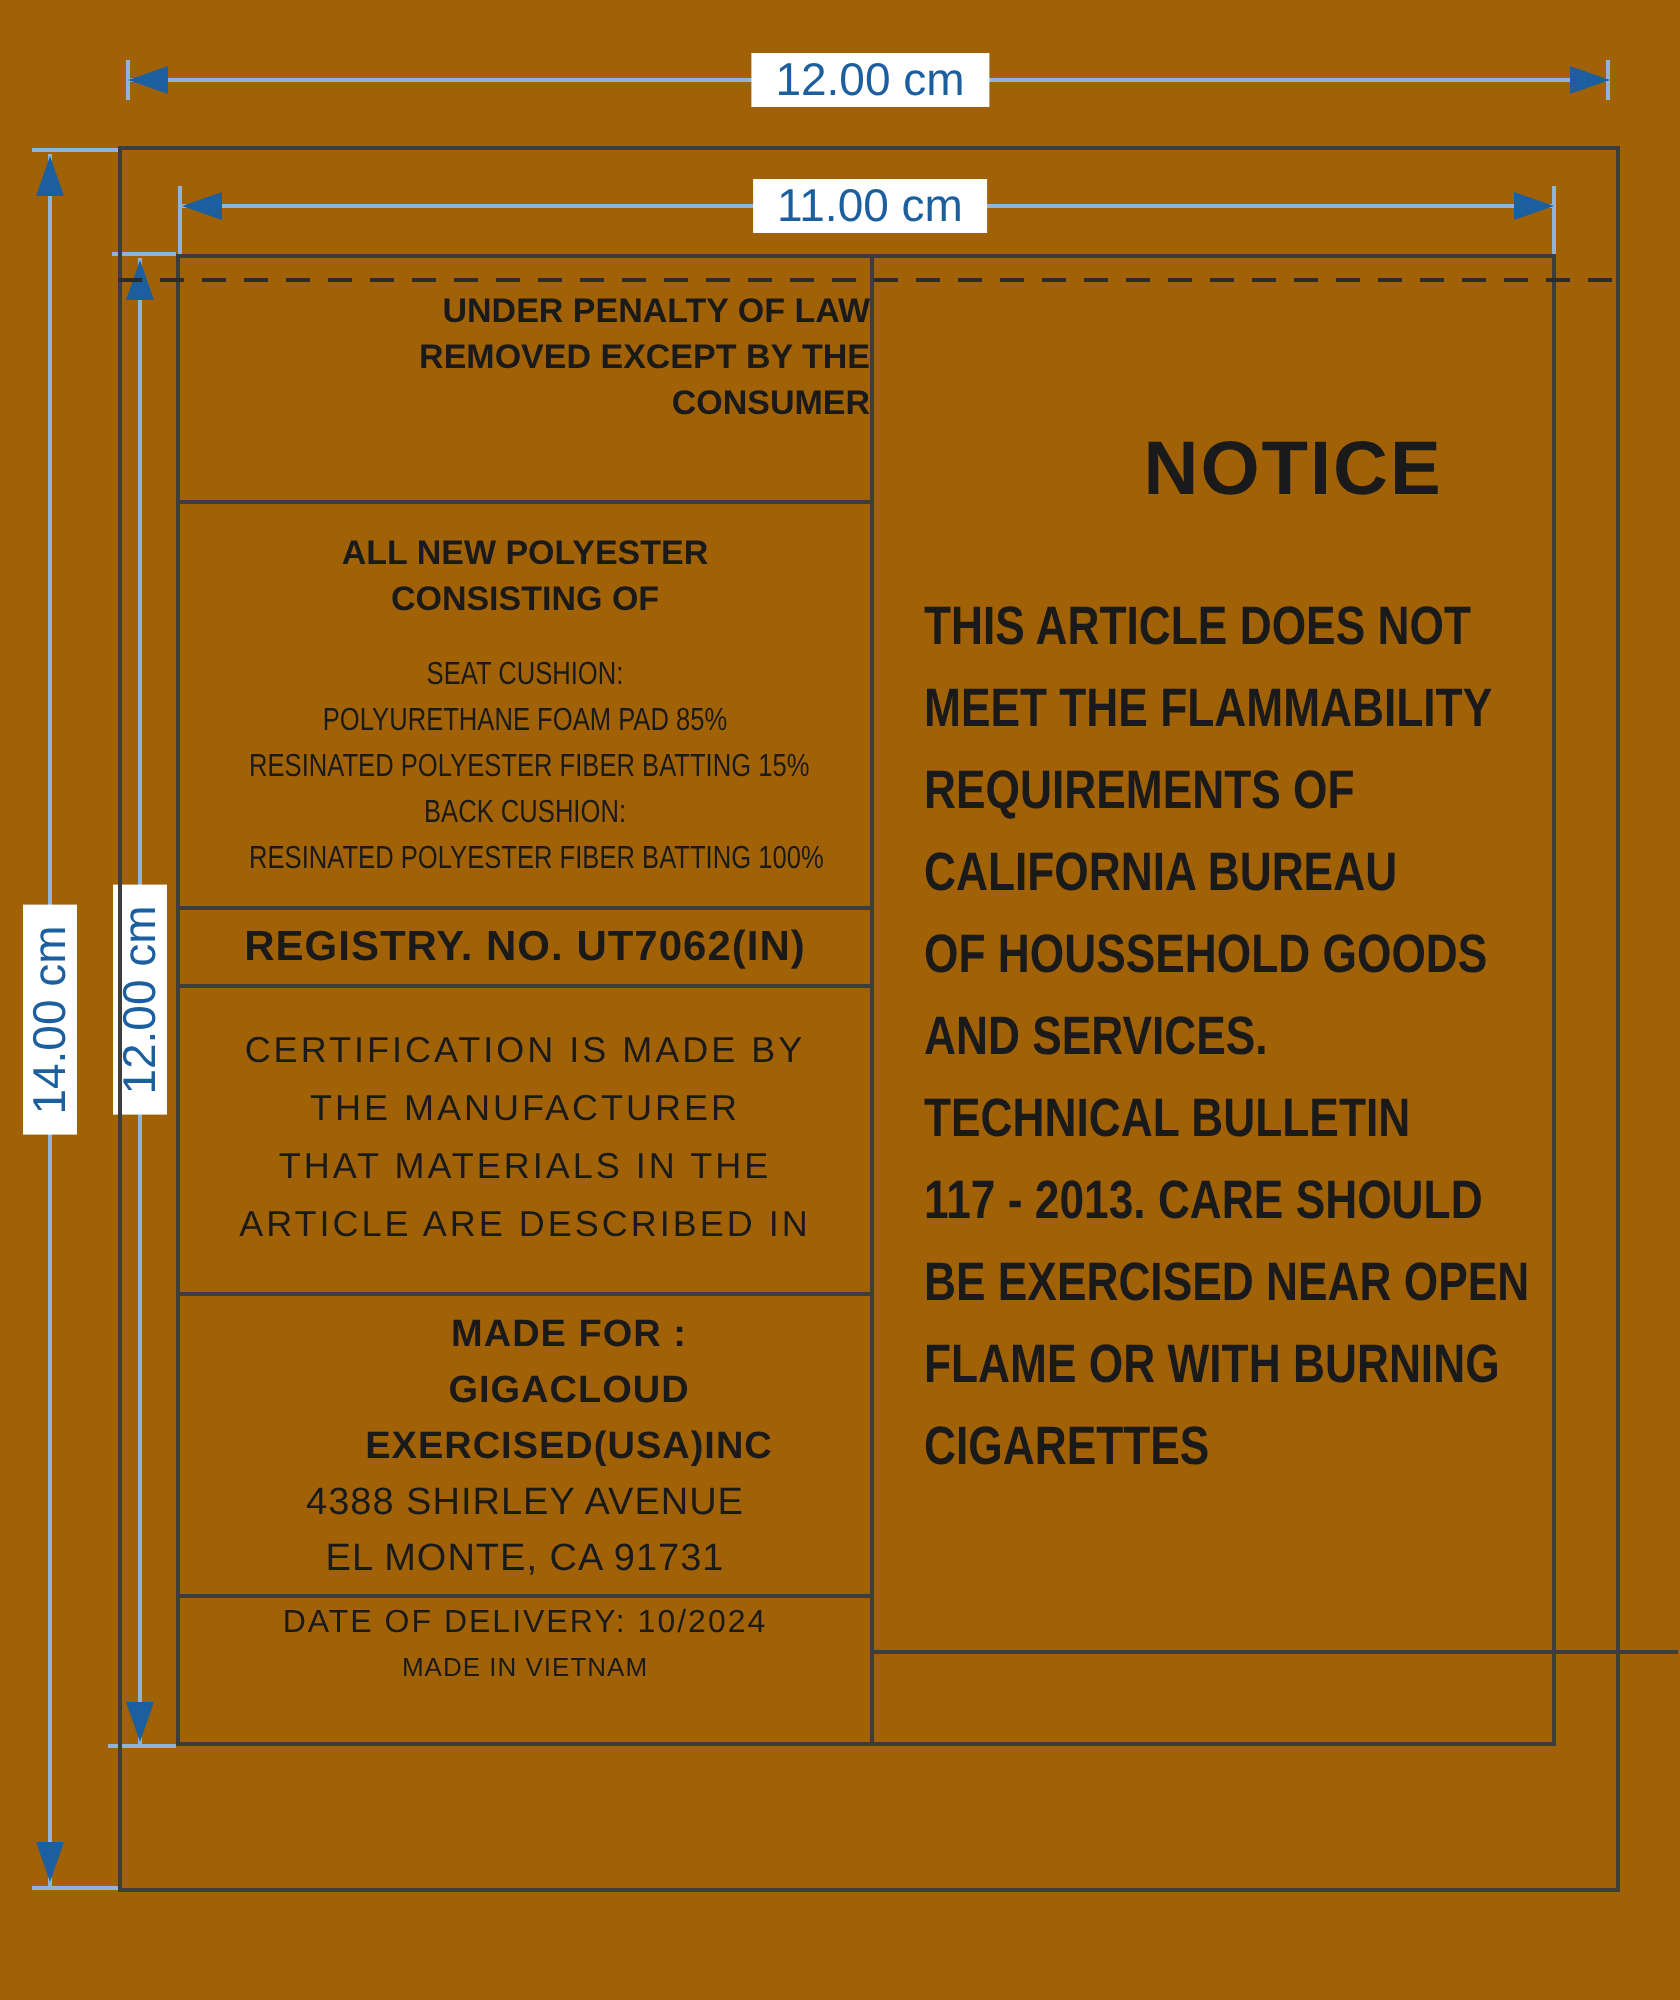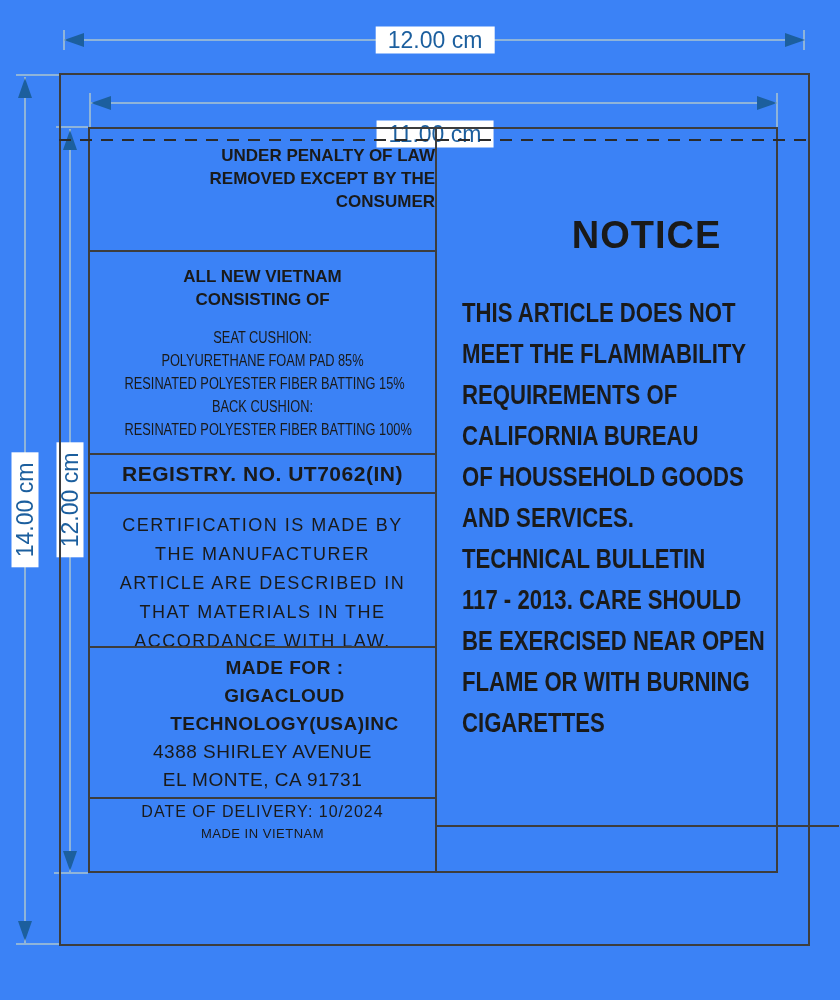--- a/index.html
+++ b/index.html
@@ -1,17 +1,17 @@
 <!DOCTYPE html>
 <html><head>
 <meta charset="utf-8">
 <style>
   html,body{margin:0;padding:0;background:#ffffff;}
   .canvas{
-    position:relative;width:840px;height:1000px;background:#3b82f6;overflow:hidden;
+    position:relative;width:840px;height:1000px;background:#a16207;overflow:hidden;
     font-family:"Liberation Sans","DejaVu Sans",sans-serif;color:#1a1a1a;
   }
   
   .outer-box{
     position:absolute;left:59px;top:73px;width:751px;height:873px;
     border:2px solid #3d3d3d;box-sizing:border-box;
   }
   .fold-line{
     position:absolute;left:59px;top:139px;width:751px;height:2px;
     background:repeating-linear-gradient(90deg,#2b2b2b 0 12px,transparent 12px 21px);
@@ -75,21 +75,21 @@
     <div class="arr arr-right" style="left:785px;top:33px;"></div>
     <div class="dim-label" style="left:435px;top:40px;">12.00 cm</div>
   </div>
 
   <div>
     <div class="dim-line-h" style="left:90px;top:102px;width:687px;"></div>
     <div class="tick-v" style="left:89px;top:93px;height:34px;"></div>
     <div class="tick-v" style="left:776px;top:93px;height:34px;"></div>
     <div class="arr arr-left" style="left:91px;top:96px;"></div>
     <div class="arr arr-right" style="left:757px;top:96px;"></div>
-    <div class="dim-label" style="left:435px;top:103px;margin-top:31px;">11.00 cm</div>
+    <div class="dim-label" style="left:435px;top:103px;">11.00 cm</div>
   </div>
 
   <div>
     <div class="dim-line-v" style="left:24px;top:77px;height:866px;"></div>
     <div class="tick-h" style="left:16px;top:74px;width:44px;"></div>
     <div class="tick-h" style="left:16px;top:943px;width:44px;"></div>
     <div class="arr arr-up" style="left:18px;top:78px;"></div>
     <div class="arr arr-down" style="left:18px;top:921px;"></div>
     <div class="dim-label-v" style="left:25px;top:510px;">14.00 cm</div>
   </div>
@@ -109,44 +109,43 @@
 
     <div class="left-col">
 
       <div class="row row-penalty">
         <div>UNDER PENALTY OF LAW</div>
         <div>REMOVED EXCEPT BY THE</div>
         <div>CONSUMER</div>
       </div>
 
       <div class="row row-material">
-        <div class="mat-head">ALL NEW VIETNAM</div>
+        <div class="mat-head">ALL NEW POLYESTER</div>
         <div class="mat-head">CONSISTING OF</div>
         <div class="mat-gap"></div>
         <div class="cond">SEAT CUSHION:</div>
         <div class="cond">POLYURETHANE FOAM PAD 85%</div>
         <div class="cond">RESINATED POLYESTER FIBER BATTING 15%</div>
         <div class="cond">BACK CUSHION:</div>
         <div class="cond">RESINATED POLYESTER FIBER BATTING 100%</div>
       </div>
 
       <div class="row row-registry">REGISTRY. NO. UT7062(IN)</div>
 
       <div class="row row-cert">
         <div>CERTIFICATION IS MADE BY</div>
         <div>THE MANUFACTURER</div>
+        <div>THAT MATERIALS IN THE</div>
         <div>ARTICLE ARE DESCRIBED IN</div>
-        <div>THAT MATERIALS IN THE</div>
-        <div>ACCORDANCE WITH LAW.</div>
       </div>
 
       <div class="row row-madefor">
         <div class="b">MADE FOR :</div>
         <div class="b">GIGACLOUD</div>
-        <div class="b">TECHNOLOGY(USA)INC</div>
+        <div class="b">EXERCISED(USA)INC</div>
         <div>4388 SHIRLEY AVENUE</div>
         <div>EL MONTE, CA 91731</div>
       </div>
 
       <div class="row row-delivery">
         <div class="delivery-line">DATE OF DELIVERY: 10/2024</div>
         <div class="origin-line">MADE IN VIETNAM</div>
       </div>
 
     </div>

